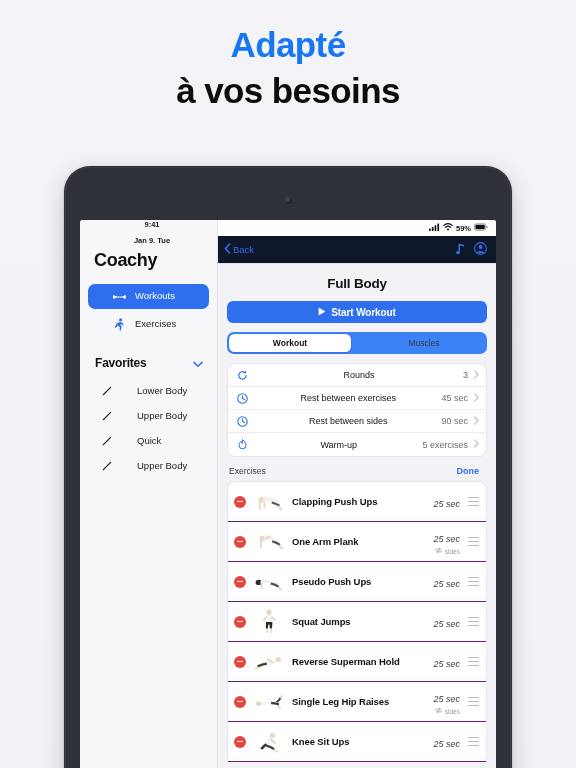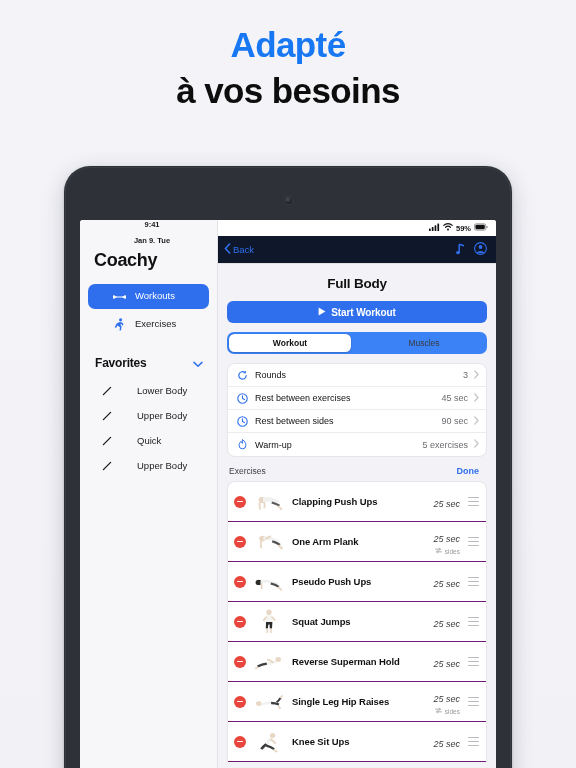--- a/index.html
+++ b/index.html
@@ -149,21 +149,21 @@
 
   .card {
     margin-top: 9px;
     background: #fff; border-radius: 8px; overflow: hidden;
     border: 1px solid #e6e6ea;
   }
   .srow {
     display: flex; align-items: center;
     height: 23px; padding: 0 7px 0 8px;
     border-bottom: 1px solid #ececf0;
-    font-size: 9px; color: #111;
+    font-size: 9px; color: #111; text-align: center;
   }
   .srow:last-child { border-bottom: none; }
   .srow .sico { width: 13px; flex: 0 0 13px; display: flex; align-items: center; justify-content: center; }
   .srow .slabel { flex: 1 1 auto; padding-left: 6px; }
   .srow .sval { color: #6b6b70; font-size: 9px; padding-right: 6px; }
   .chev-r { color: #c2c2c7; font-size: 9px; line-height: 1; }
 
   .ex-head {
     display: flex; align-items: center; justify-content: space-between;
     padding: 9px 8px 5px 2px;

